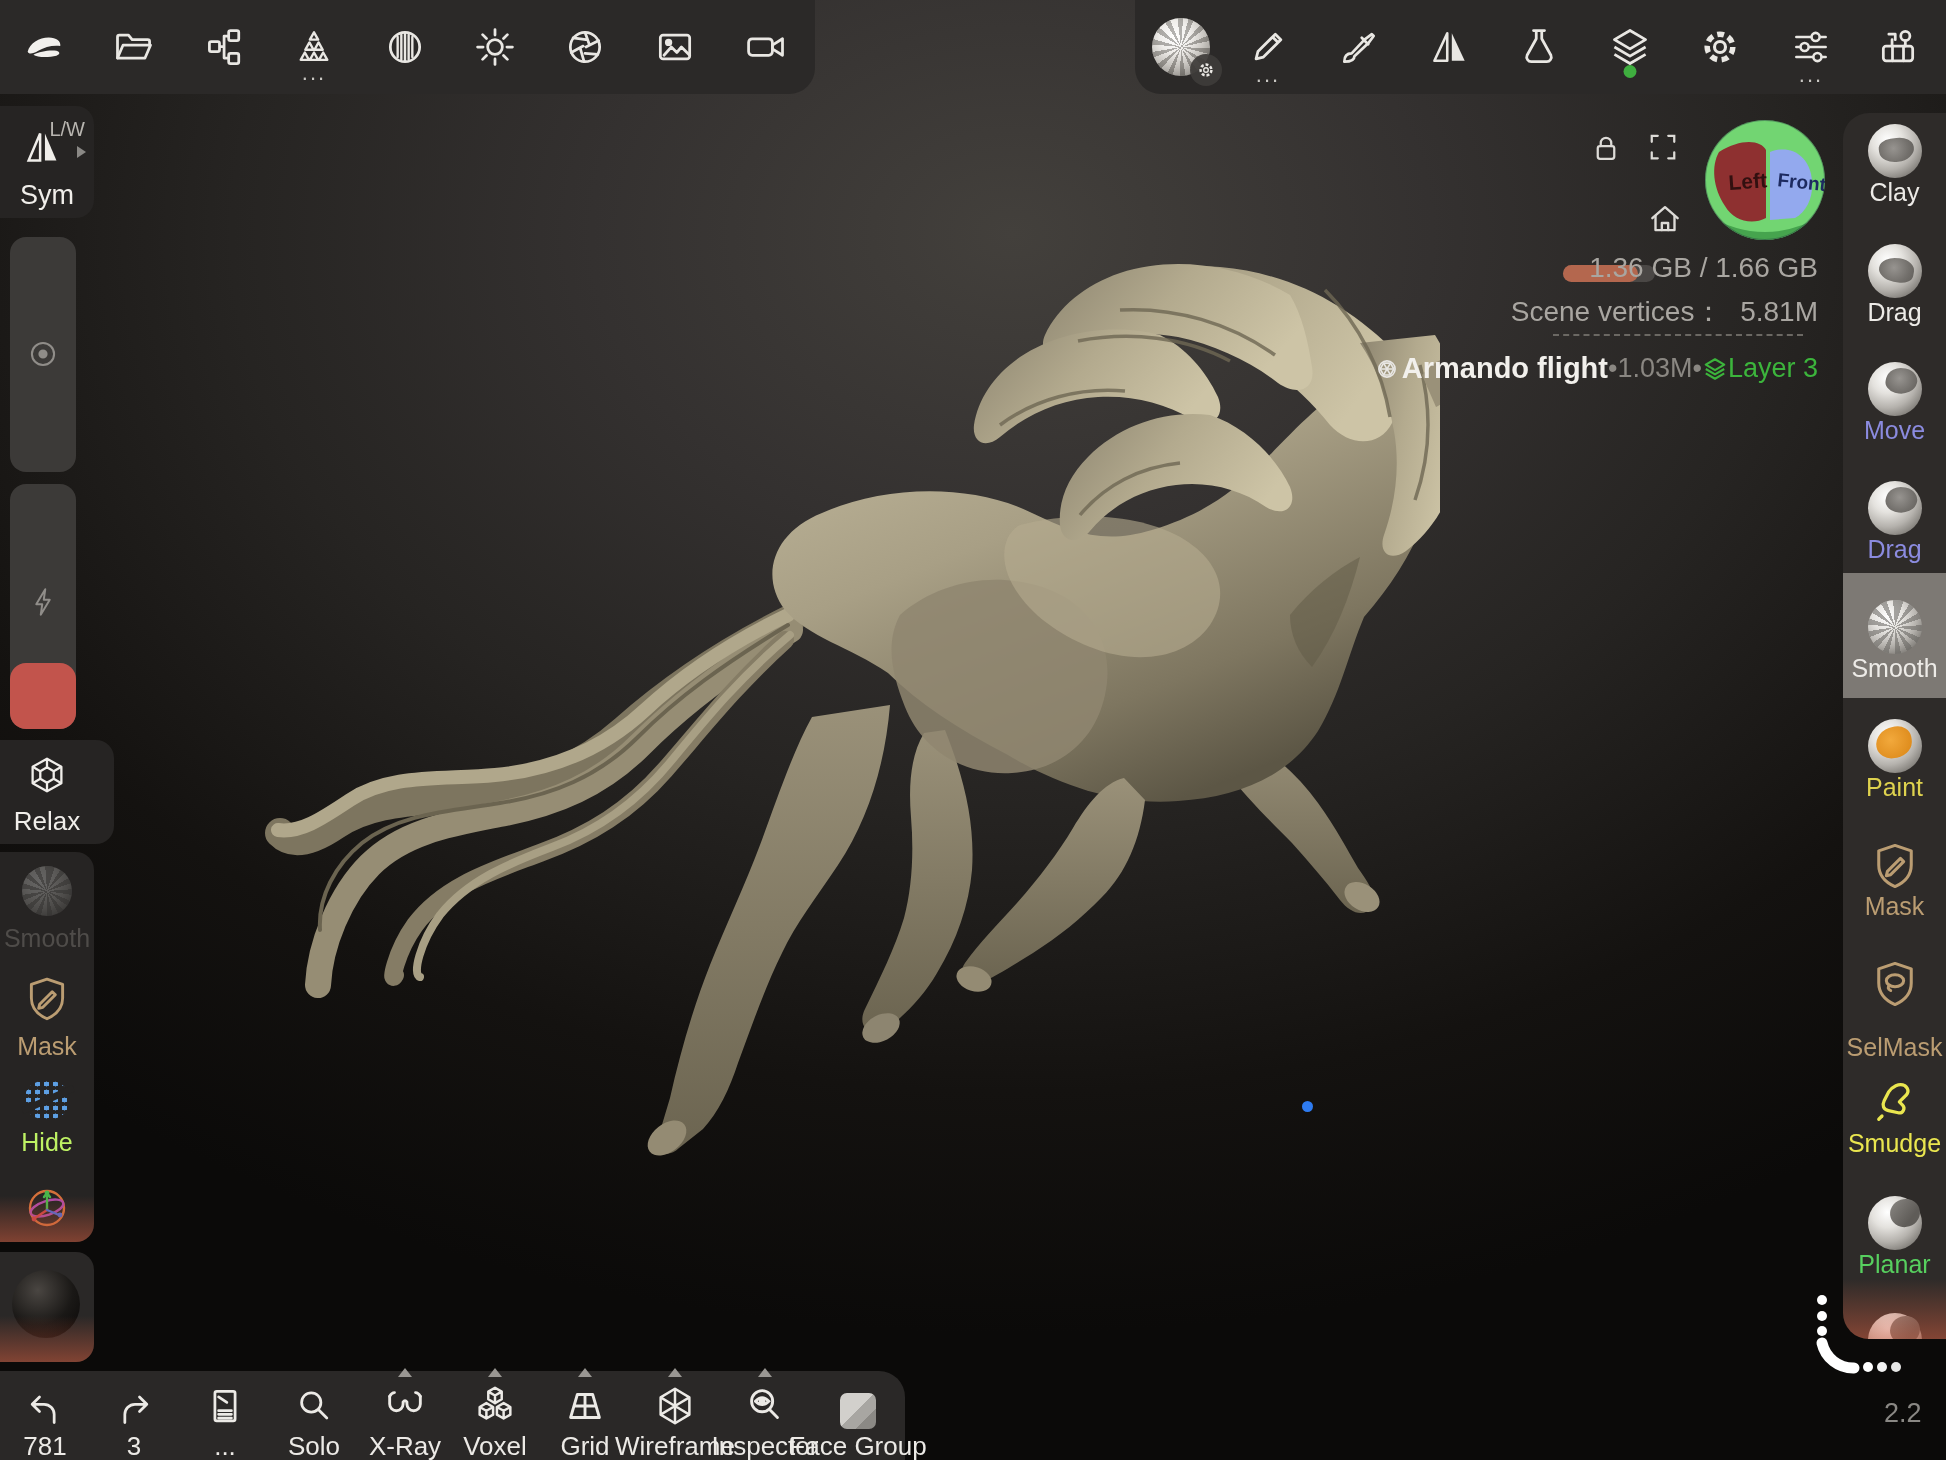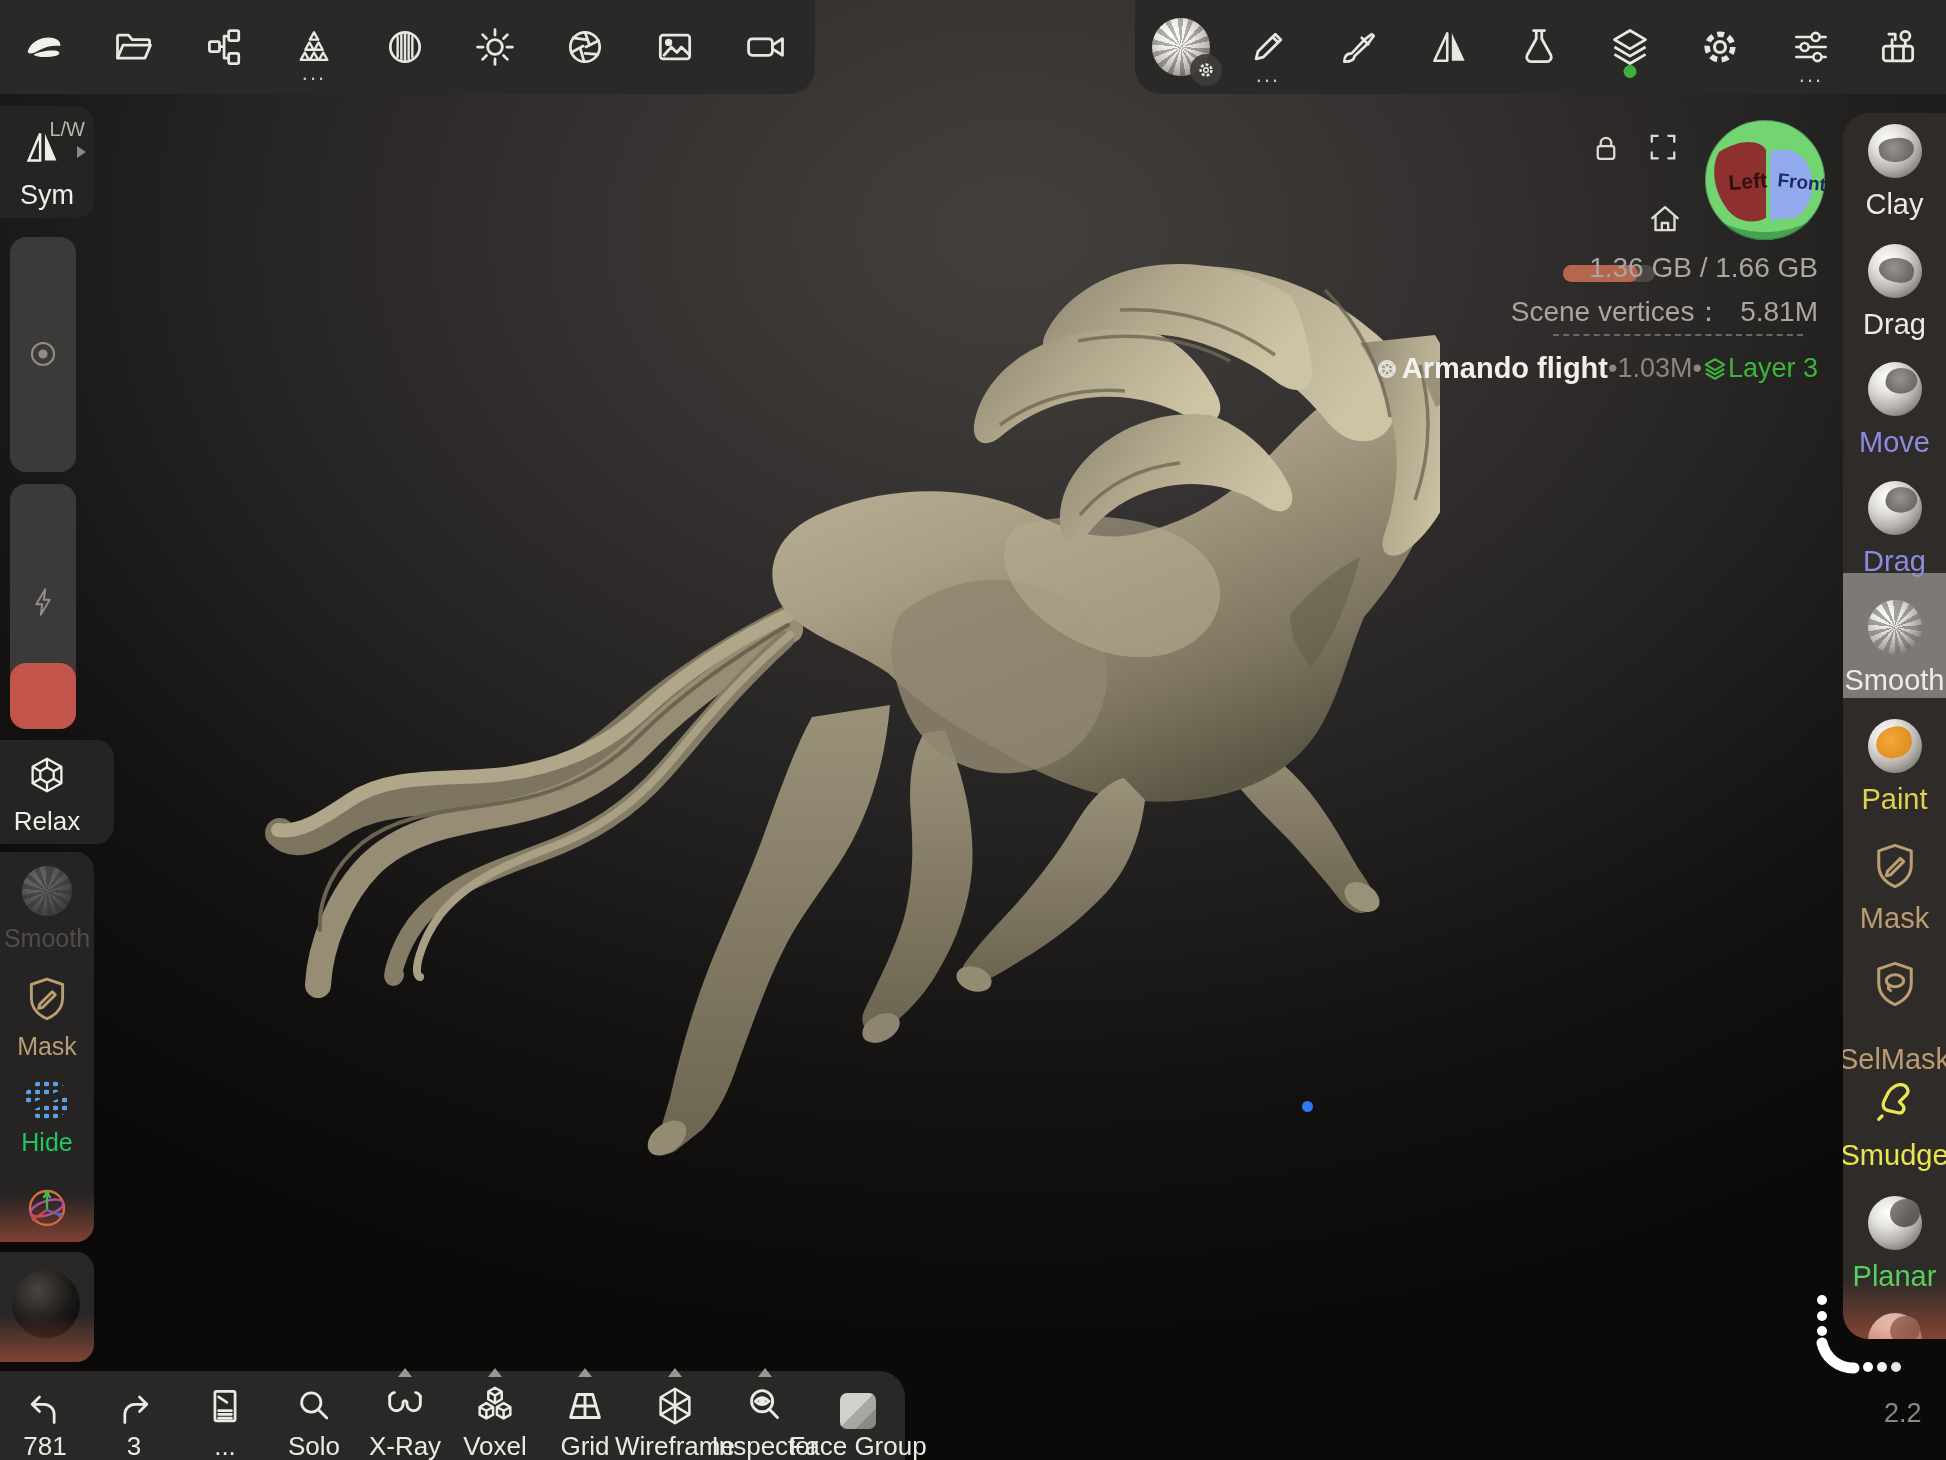--- a/index.html
+++ b/index.html
@@ -37,34 +37,34 @@
     border-top:6px solid transparent;border-bottom:6px solid transparent;}
   
   .hideicon{width:46px;height:40px;border-radius:50%;
     background-image:radial-gradient(#5d9fe3 2.6px, rgba(0,0,0,0) 3px);background-size:9px 8px;position:relative;}
   .hideicon::after{content:"";position:absolute;left:-4px;top:16px;width:56px;height:7px;background:#262423;transform:rotate(-24deg);}
   
   .rpanel{position:absolute;left:1843px;top:113px;width:103px;height:1226px;background:#2e2b29;
     border-radius:26px 0 0 26px;overflow:hidden;}
   .rsel{position:absolute;left:0;width:103px;top:460px;height:125px;background:#7d7974;}
   .rtool{position:absolute;left:0;width:103px;display:flex;flex-direction:column;align-items:center;}
-  .rtool .lab{margin-top:10px;font-size:29px;}
+  .rtool .lab{font-size:25px;}
   .ball{width:54px;height:54px;border-radius:50%;position:relative;
     background:radial-gradient(circle at 36% 30%, #ffffff 0%, #e4e2de 30%, #b5b2ad 58%, #807d78 80%, #5a5752 100%);}
   .dent{position:absolute;right:8%;top:12%;width:58%;height:48%;border-radius:55% 45% 60% 40%;transform:rotate(14deg);
     background:radial-gradient(circle at 42% 42%, #979490, #73706c 60%, #605d59 100%);}
   .dent.scoop{right:14%;top:26%;width:64%;height:44%;border-radius:45% 55% 60% 60%;transform:rotate(-8deg);}
   .dent.cut{right:2%;top:6%;width:56%;height:52%;border-radius:50%;transform:rotate(-18deg);
     background:linear-gradient(145deg,#8a8783,#5f5c58 70%);}
   .blob{position:absolute;left:16%;top:14%;width:66%;height:58%;border-radius:60% 45% 55% 50%;
     background:radial-gradient(circle at 42% 40%, #f2a93c, #df8d1e 75%);transform:rotate(-10deg);}
   .rough::before{content:"";position:absolute;inset:0;border-radius:50%;
     background:repeating-conic-gradient(from 5deg, rgba(100,98,94,.55) 0deg 13deg, rgba(255,255,255,0) 13deg 27deg);}
   .c-white{color:#edebe7}.c-move{color:#8b8bdf}.c-paint{color:#ded24e}.c-mask{color:#bb9d72}
-  .c-smudge{color:#eae64f}.c-planar{color:#57d05f}.c-dim{color:#787571}.c-hide{color:#22c55e}
+  .c-smudge{color:#eae64f}.c-planar{color:#57d05f}.c-dim{color:#787571}.c-hide{color:#bef264}
   
   .bottombar{position:absolute;left:0;top:1371px;width:905px;height:89px;background:#2a2827;border-radius:0 26px 0 0;}
   .bitem{position:absolute;top:0;transform:translateX(-50%);display:flex;flex-direction:column;align-items:center;width:120px;}
   .bitem .ic{height:52px;display:flex;align-items:flex-end;justify-content:center;margin-top:6px;}
   .bitem .lab{font-size:26px;color:#eceae6;margin-top:2px;white-space:nowrap;}
   .caret{position:absolute;top:-3px;left:50%;transform:translateX(-50%);width:0;height:0;
     border-bottom:9px solid #9a9793;border-left:7px solid transparent;border-right:7px solid transparent;}
   .fgicon{width:36px;height:36px;border-radius:7px;background:linear-gradient(135deg,#d2d0cc 0 48%,#a8a6a2 48% 72%,#8b8985 72%);}
   
   .hudtext{color:#a9a6a1;font-size:28px;}

